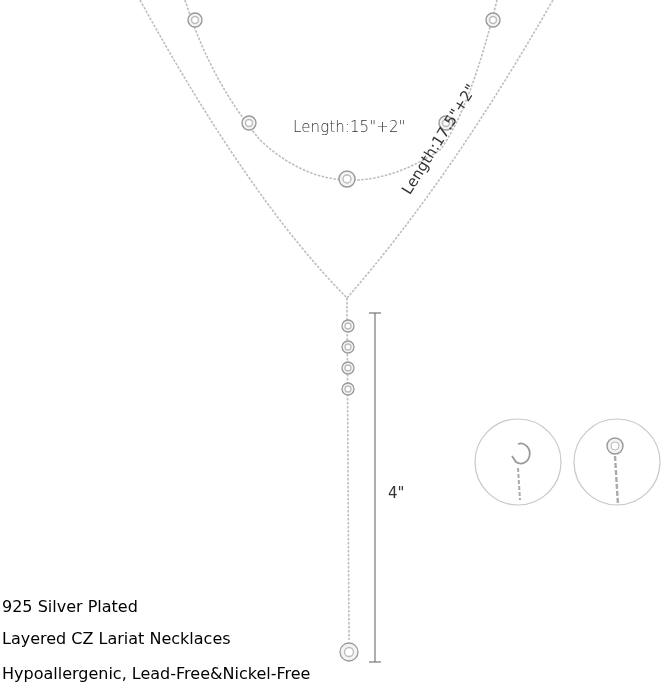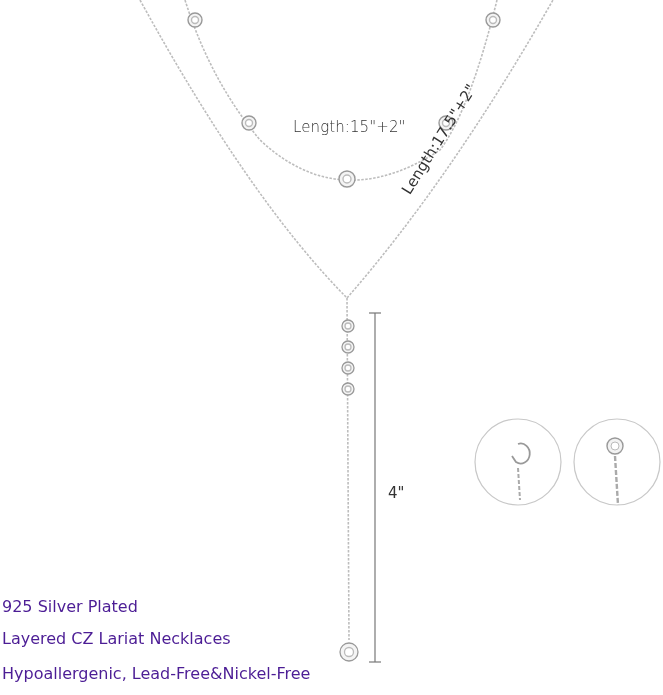--- a/index.html
+++ b/index.html
@@ -3,21 +3,21 @@
   <meta charset="utf-8">
   <style>
     html, body { margin: 0; padding: 0; background: #ffffff; }
     body { width: 663px; height: 695px; position: relative; overflow: hidden; font-family: "DejaVu Sans", sans-serif; }
     .stage { position: absolute; left: 0; top: 0; width: 663px; height: 695px; }
     svg.art { position: absolute; left: 0; top: 0; }
     .label { position: absolute; color: #333; white-space: nowrap; font-family: "DejaVu Sans", sans-serif; }
     .len15 { left: 293px; top: 118px; font-size: 15px; font-weight: 300; letter-spacing: 0.1px; }
     .len17 { left: 398px; top: 188px; font-size: 15px; transform-origin: left top; transform: rotate(-58deg); }
     .drop { left: 388px; top: 484px; font-size: 15px; }
-    .feat { left: 2px; font-size: 16px; color: #4c1d95; }
+    .feat { left: 2px; font-size: 16px; color: #000000; }
     .f1 { top: 597px; }
     .f2 { top: 629px; }
     .f3 { top: 664px; }
   </style>
 </head>
 <body>
 
 <div class="stage">
   <svg class="art" width="663" height="695" viewBox="0 0 663 695">
     <defs>

